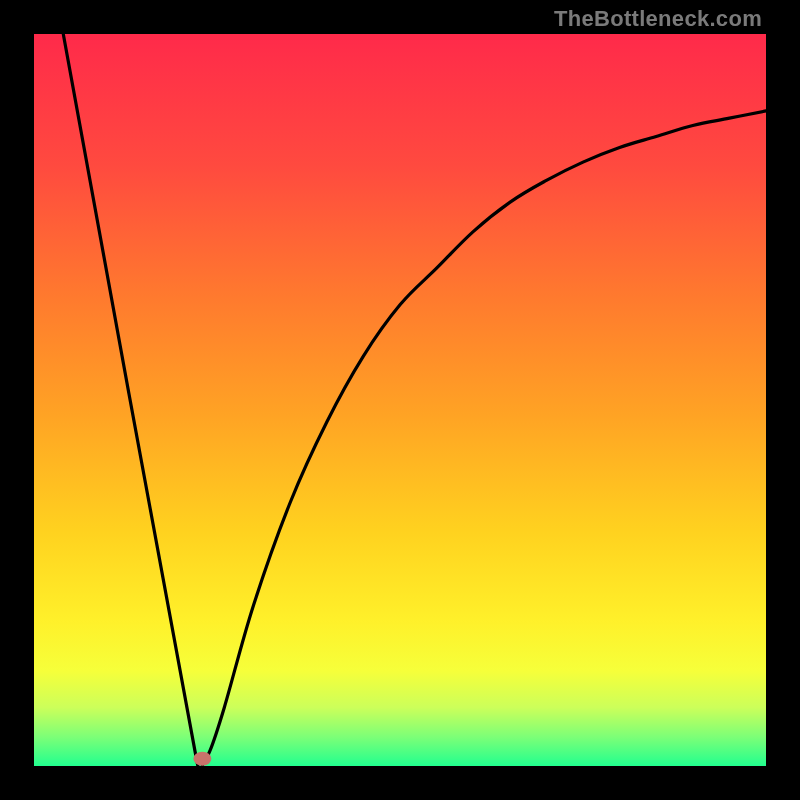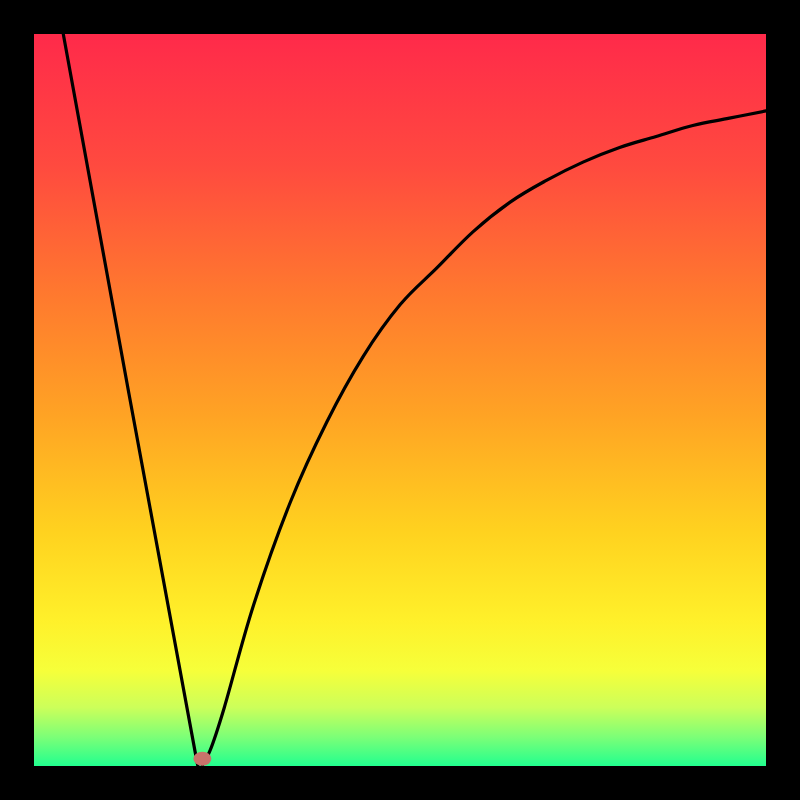--- a/index.html
+++ b/index.html
@@ -55,20 +55,21 @@
     width: 732px;
     height: 732px;
     overflow: visible;
   }
 </style>
 </head>
 <body>
 
 <div class="frame">
 
+  <div class="watermark">TheBottleneck.com</div>
 
   <div class="plot-area">
     <svg class="curve" viewBox="0 0 732 732" preserveAspectRatio="none">
       <path d="M 29.28 0.00 C 53.00 129.12, 136.01 586.92, 161.04 717.36 C 186.07 847.80, 165.72 724.68, 168.36 724.68 C 171.00 724.68, 171.73 726.58, 175.68 717.36 C 179.63 708.14, 182.41 699.79, 190.32 673.44 C 198.23 647.09, 207.74 607.85, 219.60 570.96 C 231.46 534.07, 243.02 501.42, 256.20 468.48 C 269.38 435.54, 279.62 414.31, 292.80 387.96 C 305.98 361.61, 316.22 343.16, 329.40 322.08 C 342.58 301.00, 352.82 286.65, 366.00 270.84 C 379.18 255.03, 389.42 247.42, 402.60 234.24 C 415.78 221.06, 426.02 209.50, 439.20 197.64 C 452.38 185.78, 462.62 177.58, 475.80 168.36 C 488.98 159.14, 499.22 153.65, 512.40 146.40 C 525.58 139.15, 535.82 134.03, 549.00 128.10 C 562.18 122.17, 572.42 118.07, 585.60 113.46 C 598.78 108.85, 609.02 106.43, 622.20 102.48 C 635.38 98.53, 645.62 94.79, 658.80 91.50 C 671.98 88.21, 682.22 86.82, 695.40 84.18 C 708.58 81.54, 725.41 78.18, 732.00 76.86" fill="none" stroke="#000" stroke-width="3.2" stroke-linecap="round" stroke-linejoin="round"></path>
       <ellipse cx="168.36" cy="724.68" rx="9" ry="7" fill="#c8736b"></ellipse>
     </svg>
   </div>
 
 </div>
 

